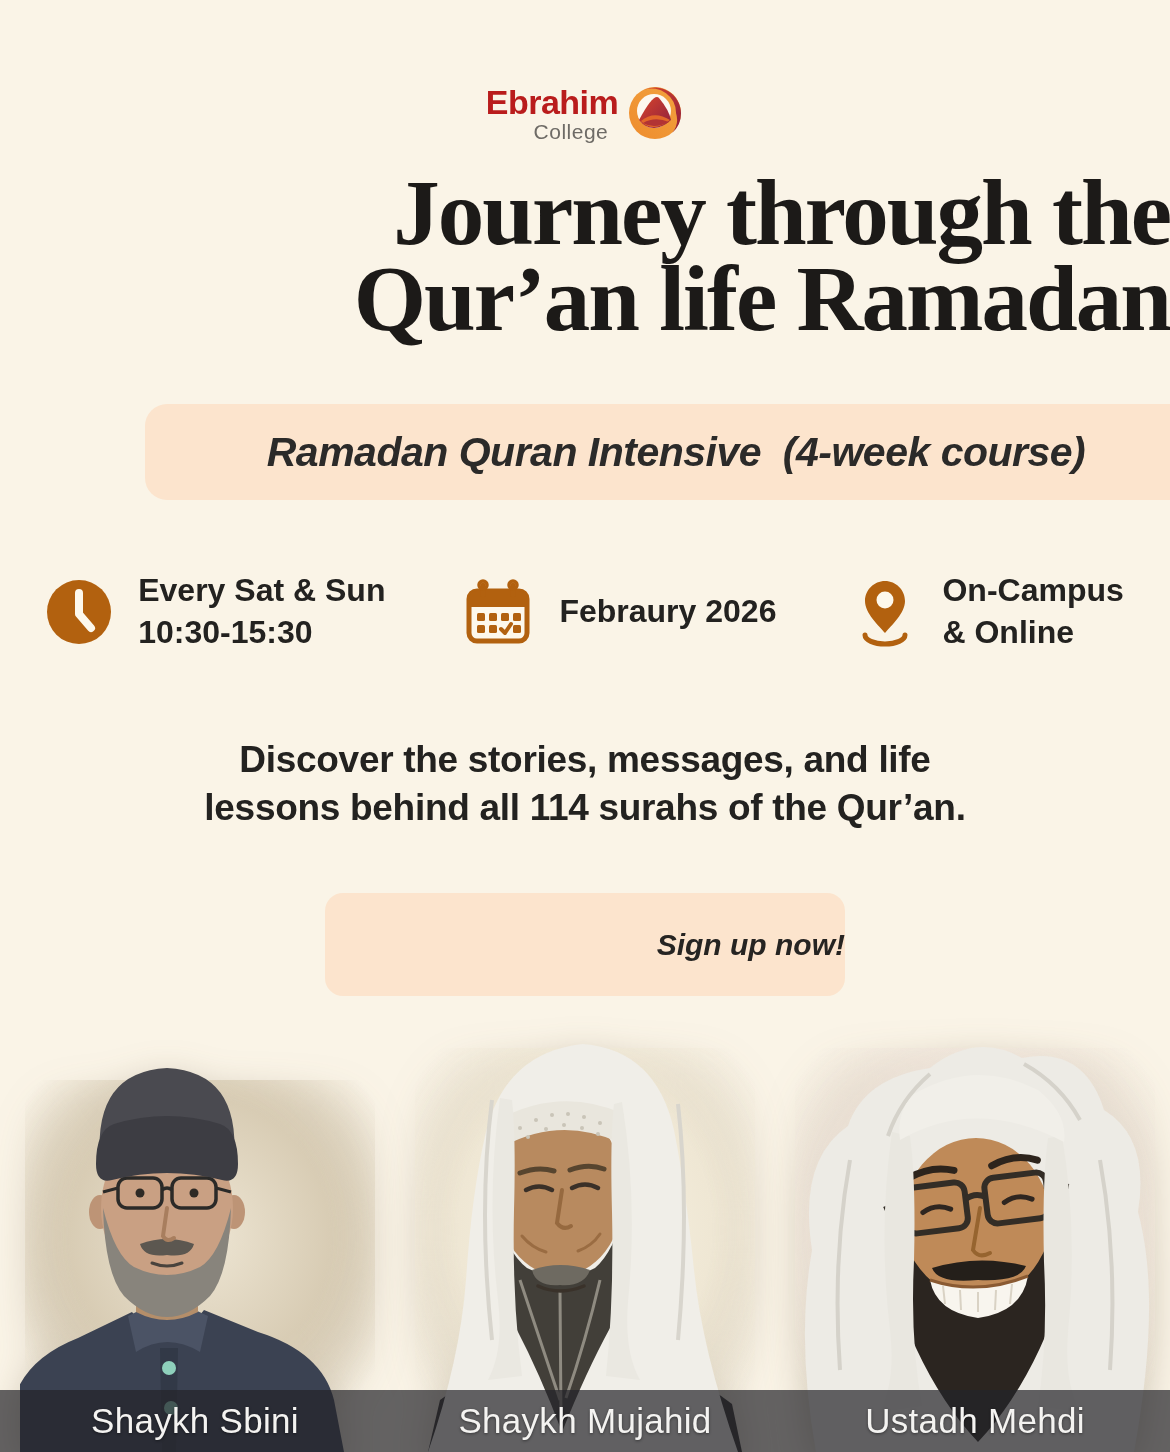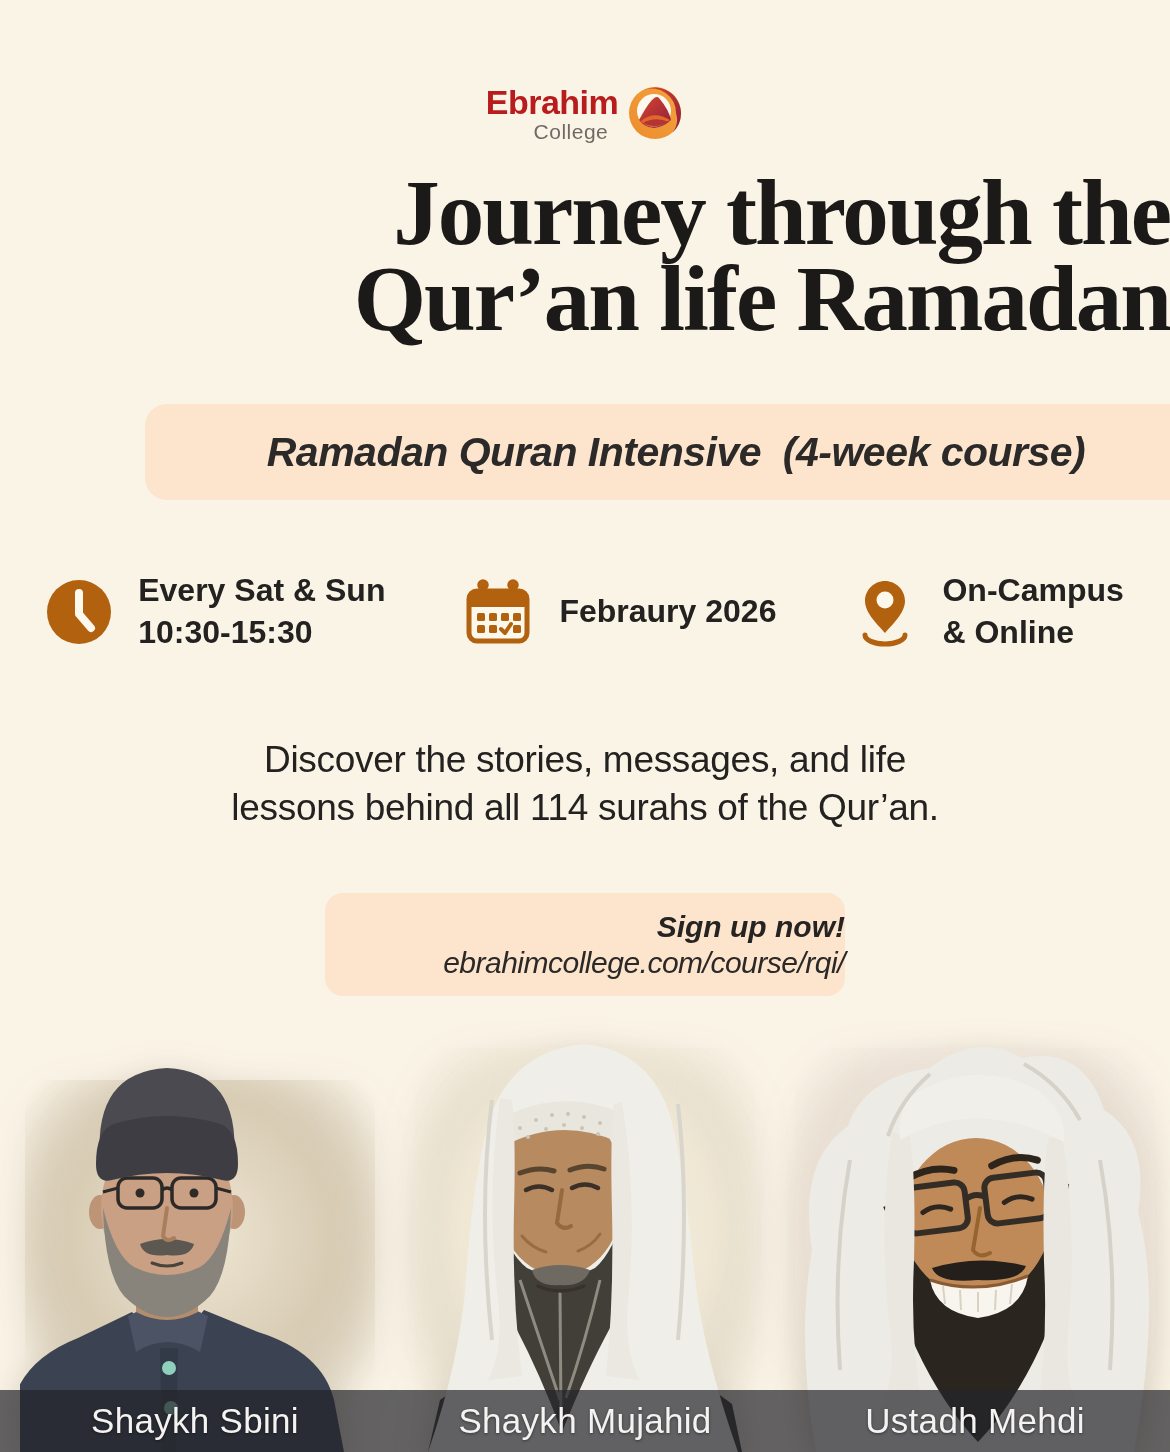--- a/index.html
+++ b/index.html
@@ -27,21 +27,21 @@
   .pill span{font-style:italic;font-size:41px;font-weight:600;color:#2b2a29;white-space:pre;letter-spacing:-0.5px;}
 
   
   .info-row{top:570px;left:0;right:0;display:flex;justify-content:center;gap:78px;}
   .info-item{display:flex;align-items:center;gap:26px;}
   .info-text{font-size:32px;font-weight:700;line-height:1.3;color:#232220;}
   .icon-box{flex:0 0 auto;display:flex;align-items:center;justify-content:center;}
 
   
   .description{top:736px;left:0;right:0;text-align:center;
-    font-size:37px;font-weight:400;color:#232220;line-height:1.3;letter-spacing:-0.3px;}
+    font-size:37px;font-weight:700;color:#232220;line-height:1.3;letter-spacing:-0.3px;}
 
   
   .signup{top:893px;left:325px;width:520px;height:103px;background:#fce4cd;border-radius:18px;
     display:flex;flex-direction:column;align-items:flex-end;justify-content:center;gap:2px;cursor:pointer;}
   .signup-headline{font-size:30px;font-weight:700;font-style:italic;color:#262422;}
   .signup-url{font-size:30px;font-style:italic;font-weight:400;color:#2b2927;letter-spacing:-0.5px;}
 
   
   .person{filter:drop-shadow(0 10px 18px rgba(95,75,45,0.28));}
 
@@ -149,21 +149,20 @@
 
   </div>
 
   <div class="abs description">
     <div>Discover the stories, messages, and life</div>
     <div>lessons behind all 114 surahs of the Qur’an.</div>
   </div>
 
   <div class="abs signup">
     <div class="signup-headline">Sign up now!</div>
-    <div class="signup-url">ebrahimcollege.com/course/rqi/</div>
   </div>
 
   <div class="abs" style="left:20px;top:1060px;">
     <svg class="person" width="380" height="392" viewBox="0 0 380 392">
       <defs>
         <radialGradient id="p1bg" cx="50%" cy="42%" r="62%">
           <stop offset="0" stop-color="#eee6d4"></stop>
             <stop offset="0.6" stop-color="#d8ccb4"></stop>
           <stop offset="1" stop-color="#d8ccb4" stop-opacity="0"></stop>
         </radialGradient>

